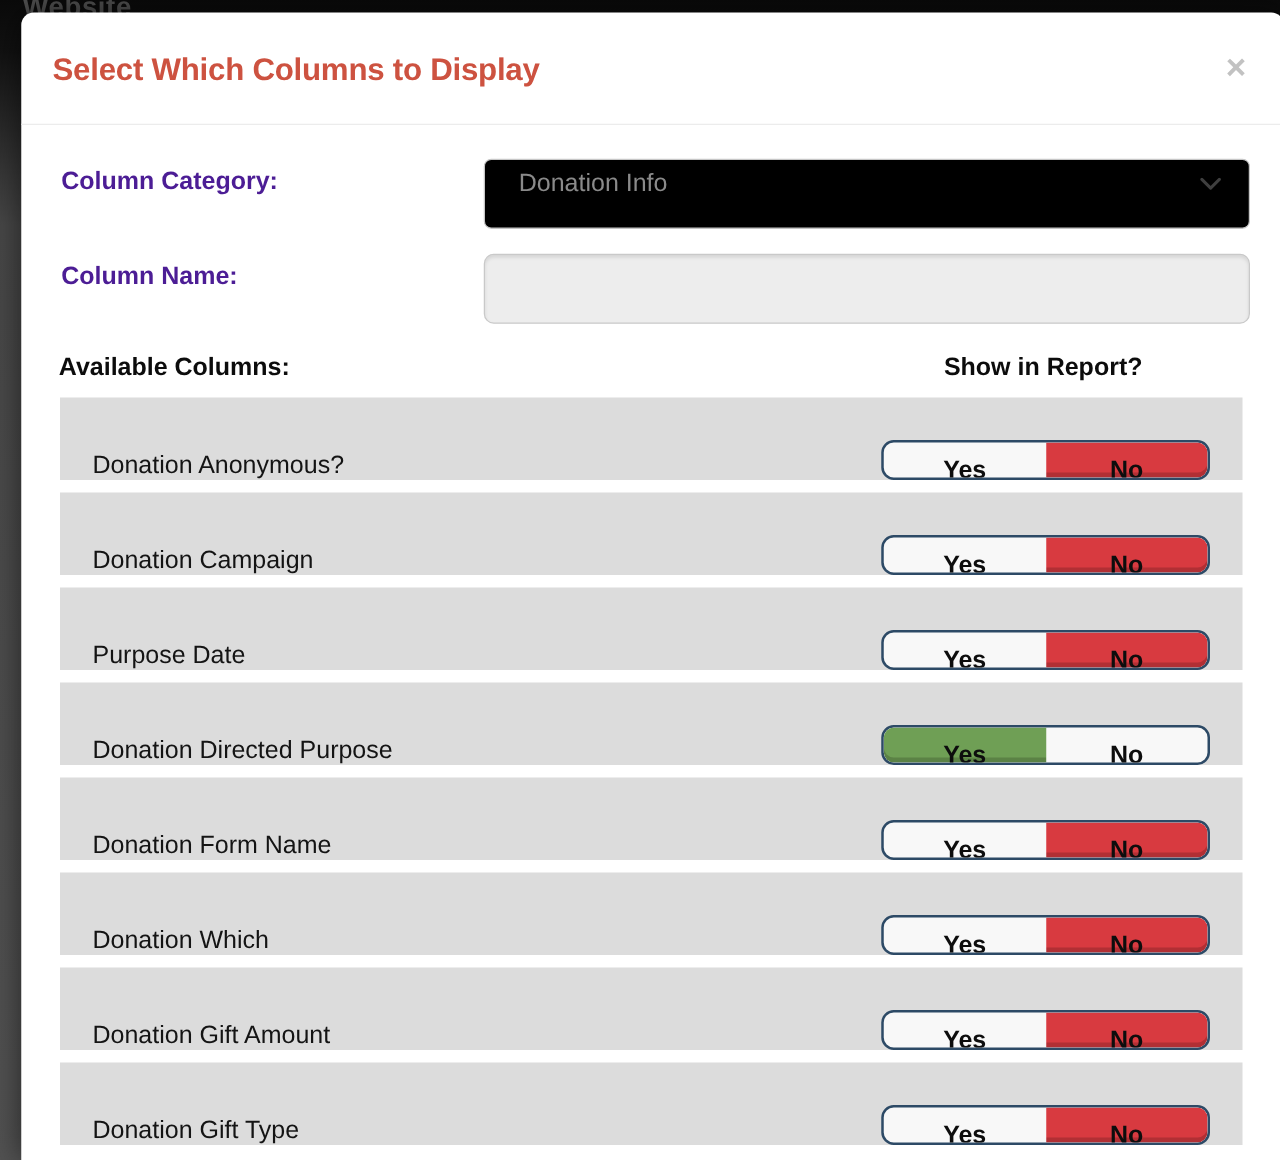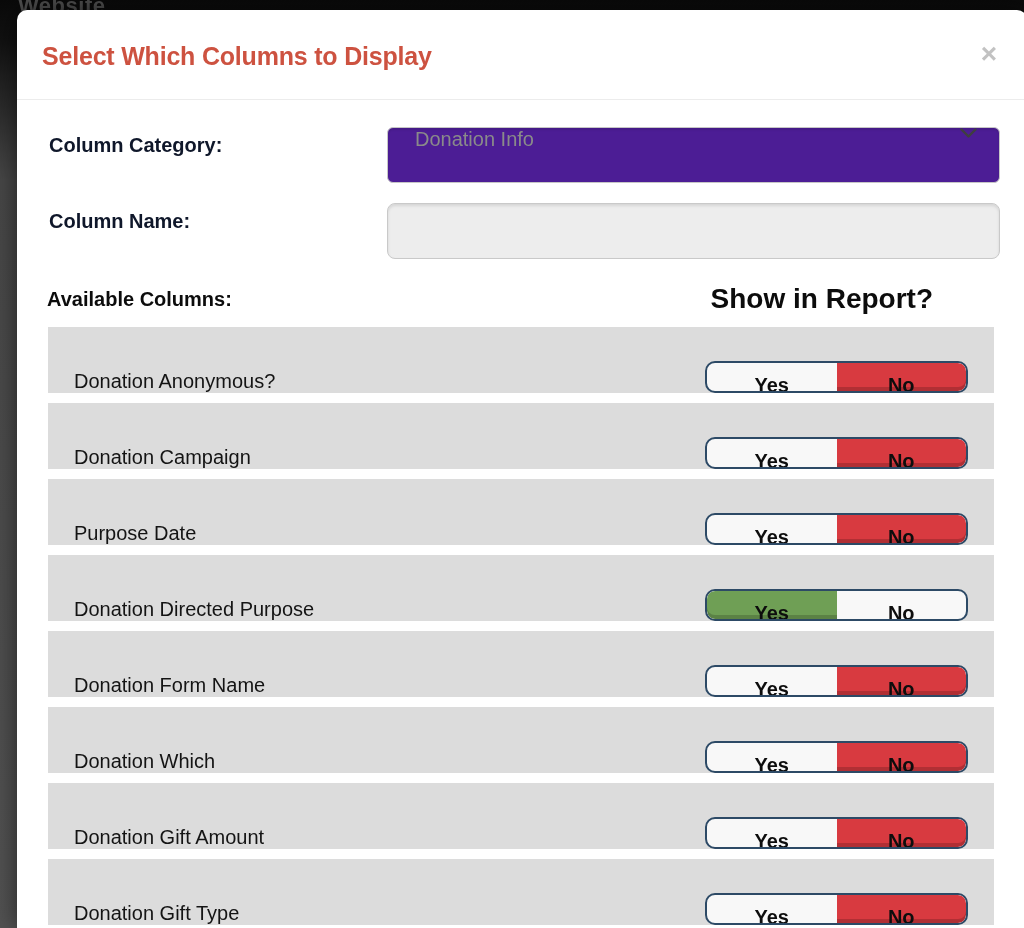--- a/index.html
+++ b/index.html
@@ -37,28 +37,28 @@
     background: none; border: none; cursor: pointer;
     font-size: 28px; font-weight: 700; color: #c2c2c2; line-height: 1;
     font-family: "Liberation Sans", sans-serif;
   }
 
   .modal-body { padding: 27px 27px 0 25px; }
 
   .field-row { display: flex; align-items: flex-start; margin-bottom: 20px; }
   .field-label {
     width: 345px; flex: 0 0 345px;
-    font-size: 20px; font-weight: 700; color: #0f172a;
+    font-size: 20px; font-weight: 700; color: #4c1d95;
     padding-top: 7px; padding-left: 7px;
   }
   .select-box {
     flex: 1; height: 56px;
-    background: #4c1d95; border: 1px solid #c6c6c6; border-radius: 6px;
+    background: #000000; border: 1px solid #c6c6c6; border-radius: 6px;
     box-shadow: inset 0 2px 2px rgba(0,0,0,0.10);
-    display: flex; align-items: flex-start;
+    display: flex; align-items: center;
     padding: 0 22px 16px 27px; cursor: pointer;
   }
   .select-value { font-size: 20px; color: #8a8a8a; flex: 1; }
   .chevron { width: 17px; height: 11px; flex: 0 0 17px; }
   .text-input {
     flex: 1; height: 56px;
     background: #ededed; border: 1px solid #c9c9c9; border-radius: 8px;
     box-shadow: inset 0 2px 3px rgba(0,0,0,0.10);
     font-size: 20px; color: #333; padding: 0 20px;
     font-family: "Liberation Sans", sans-serif;
@@ -66,21 +66,21 @@
 
   .list-header {
     display: flex; justify-content: space-between; align-items: center;
     margin: 24px 0 12px 0;
     text-align: center;
   }
   .list-header .left {
     font-size: 20px; font-weight: 700; color: #0c0c0c; padding-left: 5px;
   }
   .list-header .right {
-    font-size: 28px; font-weight: 700; color: #0c0c0c; margin-right: 67px;
+    font-size: 20px; font-weight: 700; color: #0c0c0c; margin-right: 86px;
   }
 
   .rows { margin: 0 6px; }
   .crow {
     height: 66px; background: #dcdcdc; margin-bottom: 10px;
     display: flex; align-items: flex-end; padding-left: 26px;
   }
   .rlabel { font-size: 20px; color: #141414; }
 
   .toggle {

